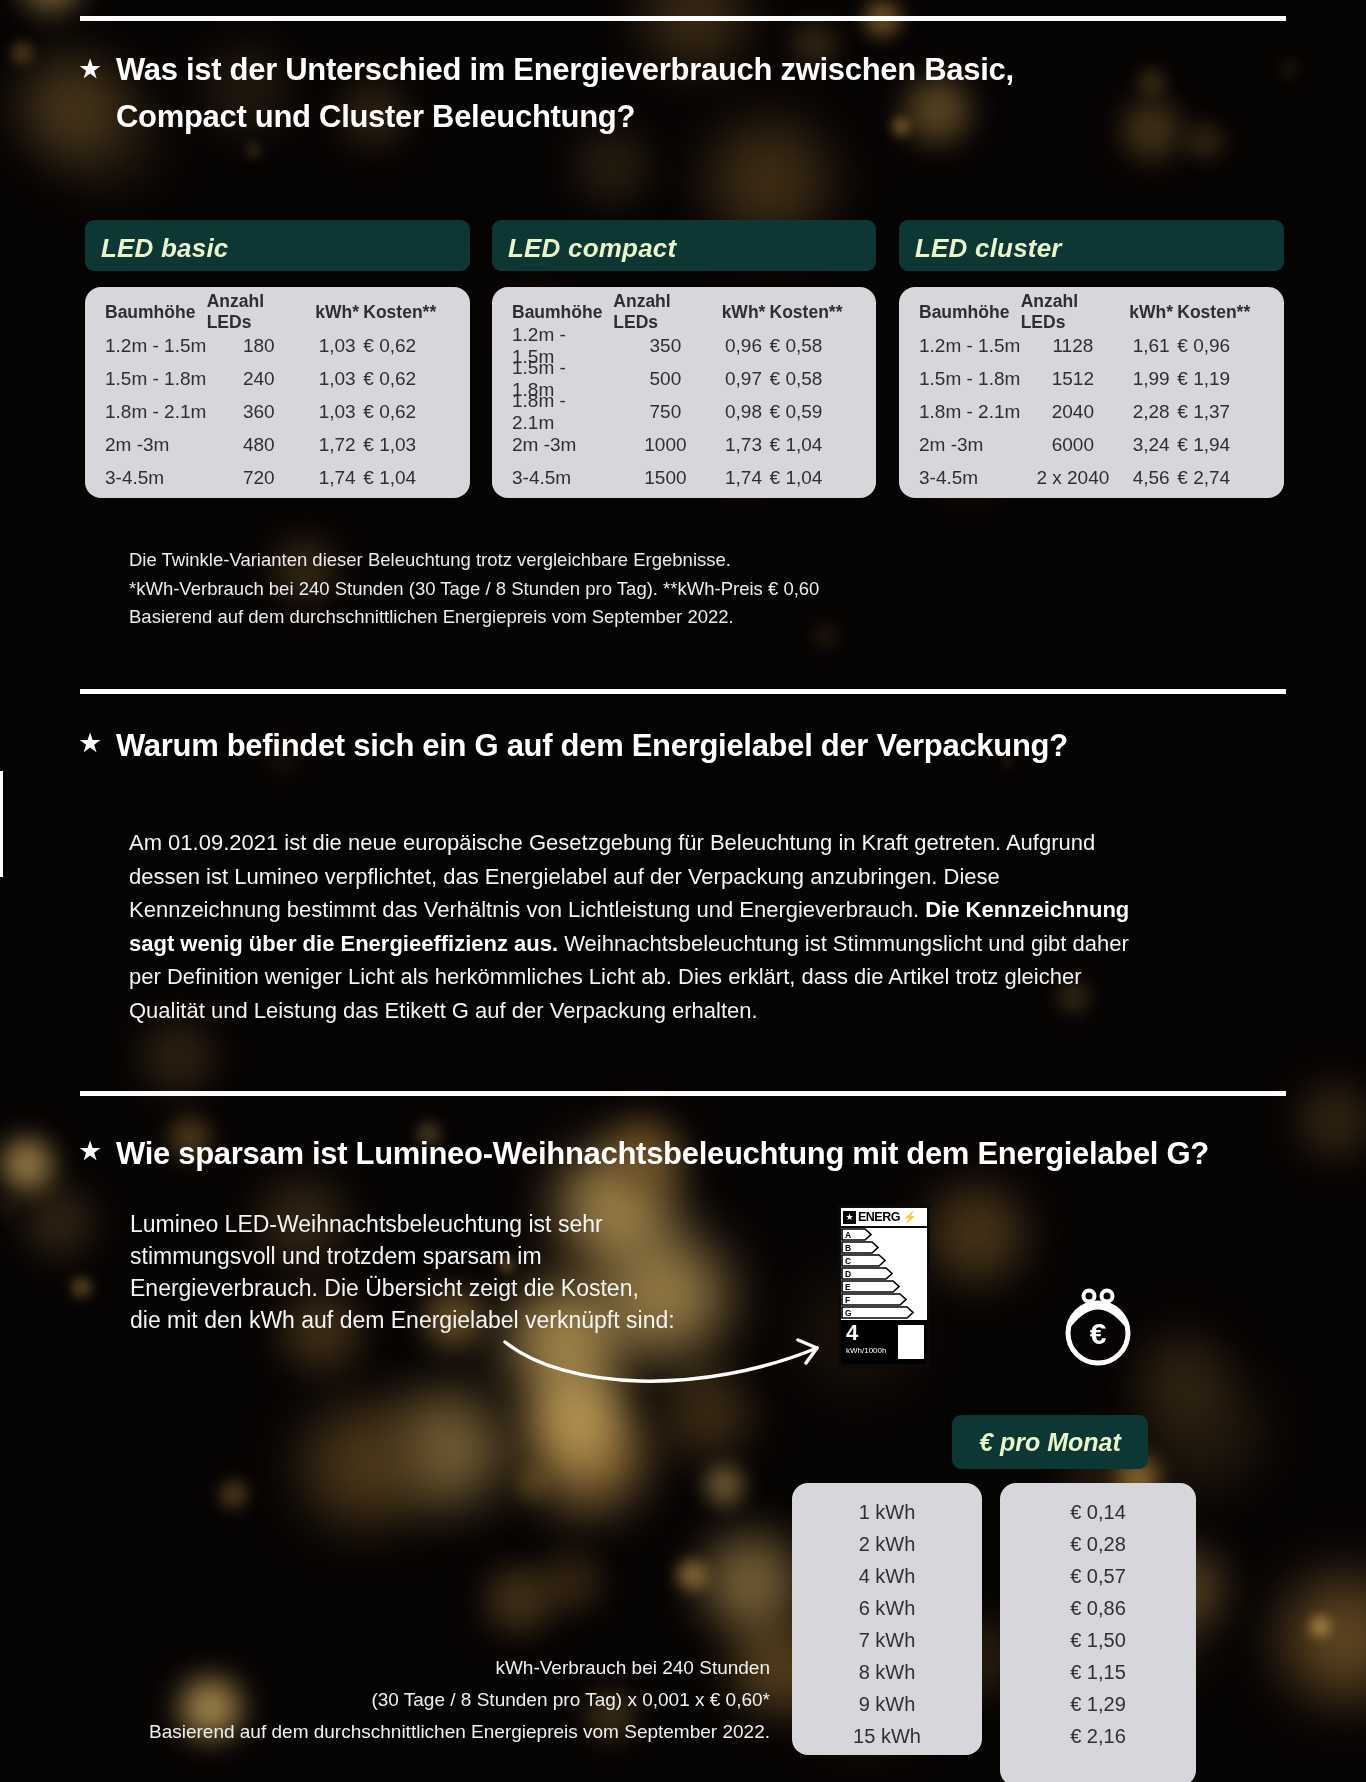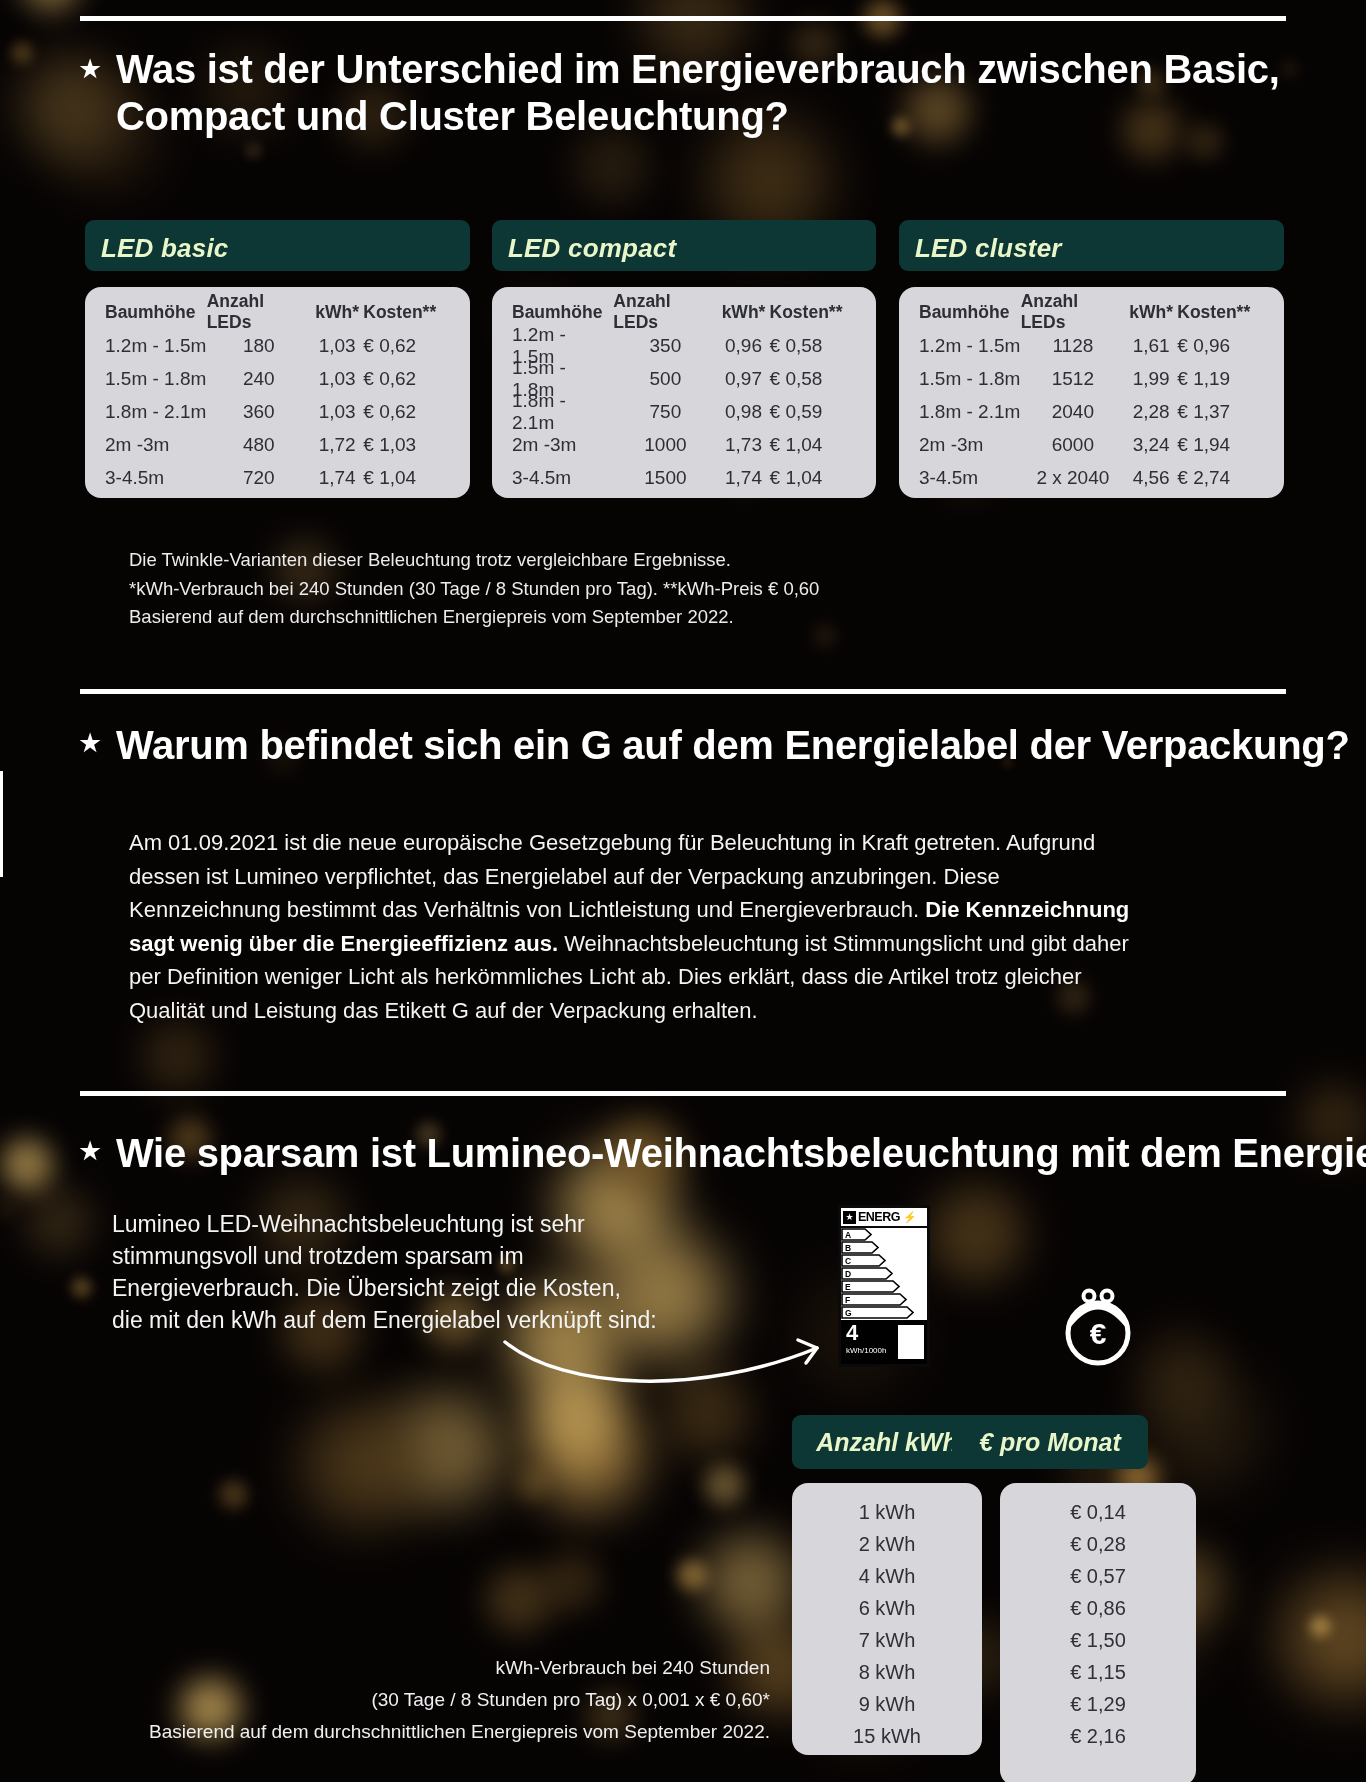--- a/index.html
+++ b/index.html
@@ -2,21 +2,21 @@
 <html><head>
 <meta charset="utf-8">
 <style>
   html,body{margin:0;padding:0;background:#000;}
   .page{position:relative;width:1366px;height:1782px;background:#060303;overflow:hidden;
         font-family:"Liberation Sans",sans-serif;}
   .bokeh{position:absolute;border-radius:50%;pointer-events:none;}
   .hr{position:absolute;left:80px;width:1206px;height:5px;background:#fff;}
   .vline{position:absolute;left:0;width:3px;background:#fff;}
   .star{position:absolute;color:#fff;font-size:27px;line-height:27px;}
-  .heading{position:absolute;color:#fff;font-weight:bold;font-size:40px;line-height:47px;letter-spacing:-0.3px;}
+  .heading{position:absolute;color:#fff;font-weight:bold;font-size:31px;line-height:47px;letter-spacing:-0.3px;}
   .heading .line{white-space:nowrap;}
   
   .led-table{position:absolute;top:220px;}
   .lt-head{height:51px;background:var(--teal);border-radius:9px;display:flex;align-items:center;padding-left:16px;box-sizing:border-box;}
   .lt-title{color:var(--lightgreen);font-style:italic;font-weight:bold;font-size:26px;letter-spacing:0.2px;margin-top:6px;}
   .lt-body{margin-top:16px;background:var(--tablebg);border-radius:16px;height:211px;box-sizing:border-box;padding:8px 6px 4px 6px;}
   .lt-grid{display:grid;grid-template-columns:31% 28% 14% 27%;}
   .lt-c{font-size:19px;color:#2e2e36;height:33px;display:flex;align-items:center;}
   .lt-c.lt-h{font-weight:bold;font-size:17.5px;height:34px;}
   .lt-c.col0{padding-left:14px;}
@@ -249,21 +249,21 @@
   </div>
   <div class="para" style="left:129px;top:826px;width:1005px;">
     <span>Am 01.09.2021 ist die neue europäische Gesetzgebung für Beleuchtung in Kraft getreten. Aufgrund dessen ist Lumineo verpflichtet, das Energielabel auf der Verpackung anzubringen. Diese Kennzeichnung bestimmt das Verhältnis von Lichtleistung und Energieverbrauch. </span><b>Die Kennzeichnung sagt wenig über die Energieeffizienz aus.</b><span> Weihnachtsbeleuchtung ist Stimmungslicht und gibt daher per Definition weniger Licht als herkömmliches Licht ab. Dies erklärt, dass die Artikel trotz gleicher Qualität und Leistung das Etikett G auf der Verpackung erhalten.</span>
   </div>
 
   <div class="hr" style="top:1091px;"></div>
   <span class="star" style="left:78px;top:1138px;">★</span>
   <div class="heading" style="left:116px;top:1130px;">
     <div class="line">Wie sparsam ist Lumineo-Weihnachtsbeleuchtung mit dem Energielabel G?</div>
   </div>
-  <div class="intro" style="left:112px;top:1208px;">
+  <div class="intro" style="left:130px;top:1208px;">
       <div class="line">Lumineo LED-Weihnachtsbeleuchtung ist sehr</div>
       <div class="line">stimmungsvoll und trotzdem sparsam im</div>
       <div class="line">Energieverbrauch. Die Übersicht zeigt die Kosten,</div>
       <div class="line">die mit den kWh auf dem Energielabel verknüpft sind:</div>
     </div>
 
   <svg style="position:absolute;left:495px;top:1318px;" width="345" height="85" viewBox="0 0 345 85">
     <path d="M 10,24 C 70,72 205,78 322,30" fill="none" stroke="#fff" stroke-width="3.5" stroke-linecap="round"></path>
     <path d="M 322,30 L 303,22 M 322,30 L 311,45" fill="none" stroke="#fff" stroke-width="3.5" stroke-linecap="round"></path>
   </svg>
@@ -300,23 +300,20 @@
   </div>
 
   <svg style="position:absolute;left:1048px;top:1272px;" width="100" height="100" viewBox="0 0 100 100">
     <circle cx="50" cy="61" r="30" fill="none" stroke="#fff" stroke-width="5"></circle>
     <path d="M 22,52 Q 50,18 78,52" fill="none" stroke="#fff" stroke-width="5" stroke-linecap="round"></path>
     <circle cx="41" cy="24" r="5.5" fill="none" stroke="#fff" stroke-width="4"></circle>
     <circle cx="59" cy="24" r="5.5" fill="none" stroke="#fff" stroke-width="4"></circle>
     <text x="50" y="72" font-size="30" font-weight="bold" fill="#fff" text-anchor="middle" font-family="Liberation Sans, sans-serif">€</text>
   </svg>
 
-  <div class="bt-head" style="left:792px;top:1415px;width:190px;">
-    <span class="bt-title">Anzahl kWh</span>
-  </div>
   <div class="bt-head" style="left:952px;top:1415px;width:196px;">
     <span class="bt-title">€ pro Monat</span>
   </div>
   <div id="kwh-body" class="bt-body" style="left:792px;top:1483px;width:190px;height:272px;">
       <div class="bt-row">1 kWh</div>
       <div class="bt-row">2 kWh</div>
       <div class="bt-row">4 kWh</div>
       <div class="bt-row">6 kWh</div>
       <div class="bt-row">7 kWh</div>
       <div class="bt-row">8 kWh</div>

